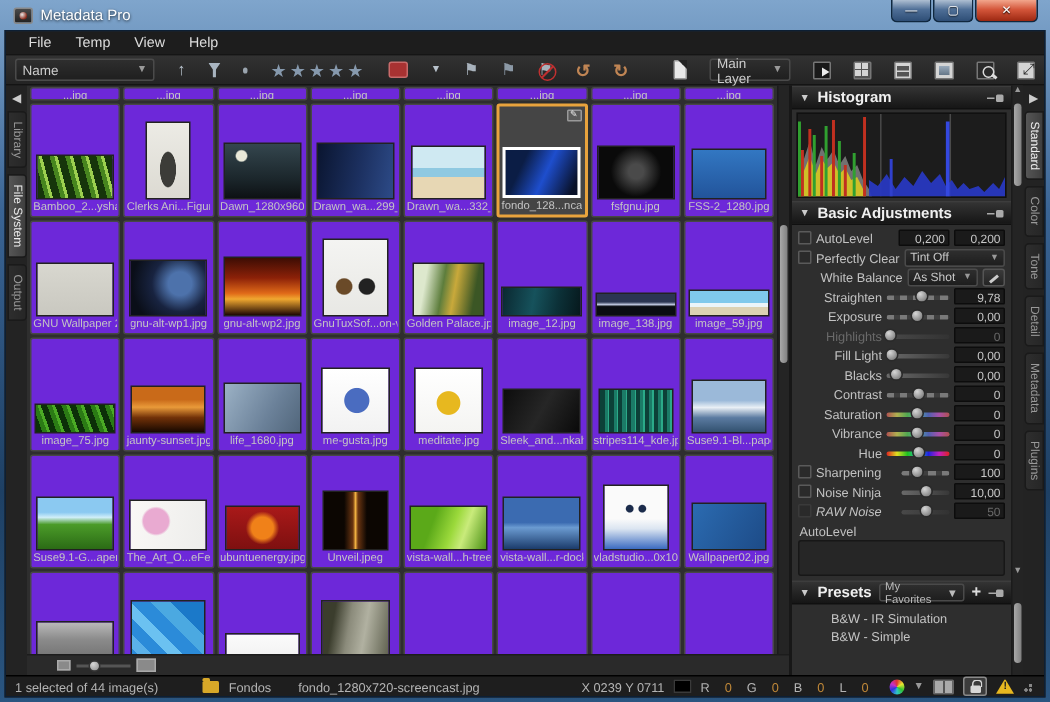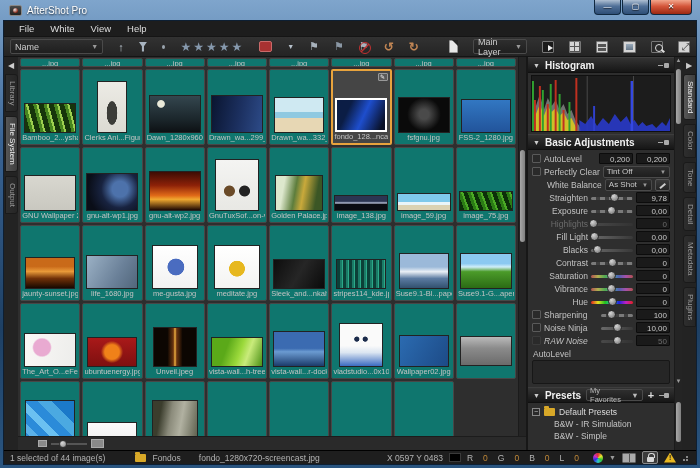--- a/index.html
+++ b/index.html
@@ -45,21 +45,21 @@
   
   .main { flex:1; display:flex; overflow:hidden; }
   .vtabs { width:14px; background:#232323; display:flex; flex-direction:column; align-items:center; gap:4px; padding-top:4px; }
   .vtab { writing-mode:vertical-rl; font-size:8px; color:#999; background:linear-gradient(90deg,#2e2e2e,#262626); border:1px solid #1a1a1a; border-radius:0 3px 3px 0; padding:6px 0; width:13px; text-align:center; }
   .vtabs.right .vtab { border-radius:3px 0 0 3px; }
   .vtab.active { color:#eee; background:linear-gradient(90deg,#565656,#3e3e3e); }
   .varrow { color:#ccc; font-size:8px; }
   .browse { flex:1; display:flex; flex-direction:column; background:#2e2e2e; min-width:0; }
   .gridwrap { flex:1; display:flex; overflow:hidden; }
   .grid { flex:1; display:grid; grid-template-columns:repeat(8,1fr); gap:2px; padding:1px 2px; overflow:hidden; align-content:start; }
-  .cell { background:#0f766e; border:1px solid #474747; border-radius:2px; height:76px; display:flex; flex-direction:column; align-items:center; justify-content:flex-end; position:relative; overflow:hidden; }
+  .cell { background:#6d28d9; border:1px solid #474747; border-radius:2px; height:76px; display:flex; flex-direction:column; align-items:center; justify-content:flex-end; position:relative; overflow:hidden; }
   .cell.partial { height:9px; }
   .cell.sel { border:2px solid #e8a33d; background:#454545; }
   .cell.sel .timg { border:2px solid #fff; }
   .badge { position:absolute; top:2px; right:2px; width:10px; height:8px; background:#5a5a5a; border:1px solid #999; border-radius:1px; color:#eee; font-size:6px; line-height:7px; text-align:center; }
   .timg { border:1px solid #222; }
   .tlabel { height:11px; font-size:7.5px; color:#c4c4c4; white-space:nowrap; overflow:hidden; max-width:96%; }
   .vscroll { width:8px; background:#242424; border-left:1px solid #1b1b1b; position:relative; }
   .vthumb { position:absolute; left:1px; right:1px; border-radius:3px; background:linear-gradient(90deg,#a8a8a8,#808080); }
   .sizebar { height:14px; background:#2a2a2a; border-top:1px solid #1c1c1c; display:flex; align-items:center; gap:4px; padding-left:20px; }
   .szimg { background:#8a8a8a; border:1px solid #aaa; }
@@ -122,32 +122,32 @@
   .warn { width:12px; height:10px; background:#e8b820; clip-path:polygon(50% 0,100% 100%,0 100%); position:relative; }
   .warn::after { content:"!"; position:absolute; left:5px; top:1px; font-size:7px; font-weight:bold; color:#222; }
   .grip { width:8px; height:8px; background:radial-gradient(circle at 2px 6px,#888 1px,transparent 1.3px),radial-gradient(circle at 5px 3px,#888 1px,transparent 1.3px),radial-gradient(circle at 5px 6px,#888 1px,transparent 1.3px); }
 </style>
 </head>
 <body>
 
 <div class="win">
   <div class="titlebar">
     <div class="appicon"></div>
-    <span>AfterShot Pro</span>
+    <span>Metadata Pro</span>
   </div>
   <div class="winbtns">
     <div class="wbtn min">—</div>
     <div class="wbtn max">▢</div>
     <div class="wbtn close">✕</div>
   </div>
 
   <div class="app">
     <div class="menubar">
         <div class="menu-item">File</div>
-        <div class="menu-item">White</div>
+        <div class="menu-item">Temp</div>
         <div class="menu-item">View</div>
         <div class="menu-item">Help</div>
       </div>
 
     <div class="toolbar">
       <div class="tb-select sortsel">
         <span>Name</span>
           <span class="car">▼</span>
       </div>
       <span class="tbicon">↑</span>
@@ -255,20 +255,24 @@
                 <div class="timg" style="width: 52px; height: 40px; background: linear-gradient(rgb(61, 13, 4), rgb(140, 33, 8) 35%, rgb(224, 106, 24) 62%, rgb(240, 168, 48) 72%, rgb(31, 8, 3));"></div>
                 <div class="tlabel">gnu-alt-wp2.jpg</div>
               </div>
               <div class="cell">
                 <div class="timg" style="width: 44px; height: 52px; background: radial-gradient(circle at 32% 62%, rgb(106, 74, 40) 0px, rgb(106, 74, 40) 12%, rgba(0, 0, 0, 0) 14%), radial-gradient(circle at 68% 62%, rgb(34, 34, 34) 0px, rgb(34, 34, 34) 12%, rgba(0, 0, 0, 0) 14%), linear-gradient(rgb(244, 244, 242), rgb(232, 232, 228));"></div>
                 <div class="tlabel">GnuTuxSof...on-v1.jpg</div>
               </div>
               <div class="cell">
                 <div class="timg" style="width: 48px; height: 36px; background: linear-gradient(100deg, rgb(221, 232, 205) 0px, rgb(221, 232, 205) 18%, rgb(93, 125, 60) 42%, rgb(201, 169, 59) 58%, rgb(59, 86, 37) 85%);"></div>
                 <div class="tlabel">Golden Palace.jpg</div>
+              </div>
+              <div class="cell">
+                <div class="timg" style="width: 54px; height: 20px; background: linear-gradient(100deg, rgb(10, 40, 48), rgb(22, 82, 92) 40%, rgb(12, 49, 56) 70%, rgb(6, 24, 28));"></div>
+                <div class="tlabel">image_12.jpg</div>
               </div>
               <div class="cell">
                 <div class="timg" style="width: 54px; height: 16px; background: linear-gradient(rgb(43, 53, 82) 0px, rgb(43, 53, 82) 38%, rgb(185, 193, 217) 50%, rgb(10, 12, 18) 60%);"></div>
                 <div class="tlabel">image_138.jpg</div>
               </div>
               <div class="cell">
                 <div class="timg" style="width: 54px; height: 18px; background: linear-gradient(rgb(127, 201, 235) 0px, rgb(127, 201, 235) 52%, rgb(234, 245, 249) 52%, rgb(234, 245, 249) 68%, rgb(219, 210, 179) 68%);"></div>
                 <div class="tlabel">image_59.jpg</div>
               </div>
               <div class="cell">
@@ -537,25 +541,20 @@
             <span class="tri">▼</span>
             <span class="ttl">Presets</span>
             <div class="favsel">
               <span>My Favorites</span>
                 <span class="car">▼</span>
             </div>
             <span class="plus">+</span>
             <div class="pin" style="margin-left:0"></div>
           </div>
           <div class="plist">
-              <div class="prow">
-                <div class="minus">−</div>
-                <div class="folder"></div>
-                <span class="pname">Default Presets</span>
-              </div>
               <div class="prow pitem">
                 <span class="pname">B&amp;W - IR Simulation</span>
               </div>
               <div class="prow pitem">
                 <span class="pname">B&amp;W - Simple</span>
               </div>
             </div>
         </div>
         <div class="vscroll">
           <div style="color:#999;font-size:6px;text-align:center">▲</div>
@@ -575,21 +574,21 @@
           <div class="vtab">Plugins</div>
         </div>
     </div>
 
     <div class="statusbar">
       <span>1 selected of 44 image(s)</span>
       <div class="folder" style="margin-left:24px"></div>
       <span>Fondos</span>
       <span style="margin-left:12px">fondo_1280x720-screencast.jpg</span>
       <div class="spacer"></div>
-      <span>X 0597 Y 0483</span>
+      <span>X 0239 Y 0711</span>
       <div class="sb-swatch"></div>
       <span class="rgbvals" style="display:flex;gap:10px">
           <span>R</span>
           <span class="sb-val" style="color: rgb(192, 136, 56);">0</span>
           <span>G</span>
           <span class="sb-val" style="color: rgb(192, 136, 56);">0</span>
           <span>B</span>
           <span class="sb-val" style="color: rgb(192, 136, 56);">0</span>
           <span>L</span>
           <span class="sb-val" style="color: rgb(192, 136, 56);">0</span>

